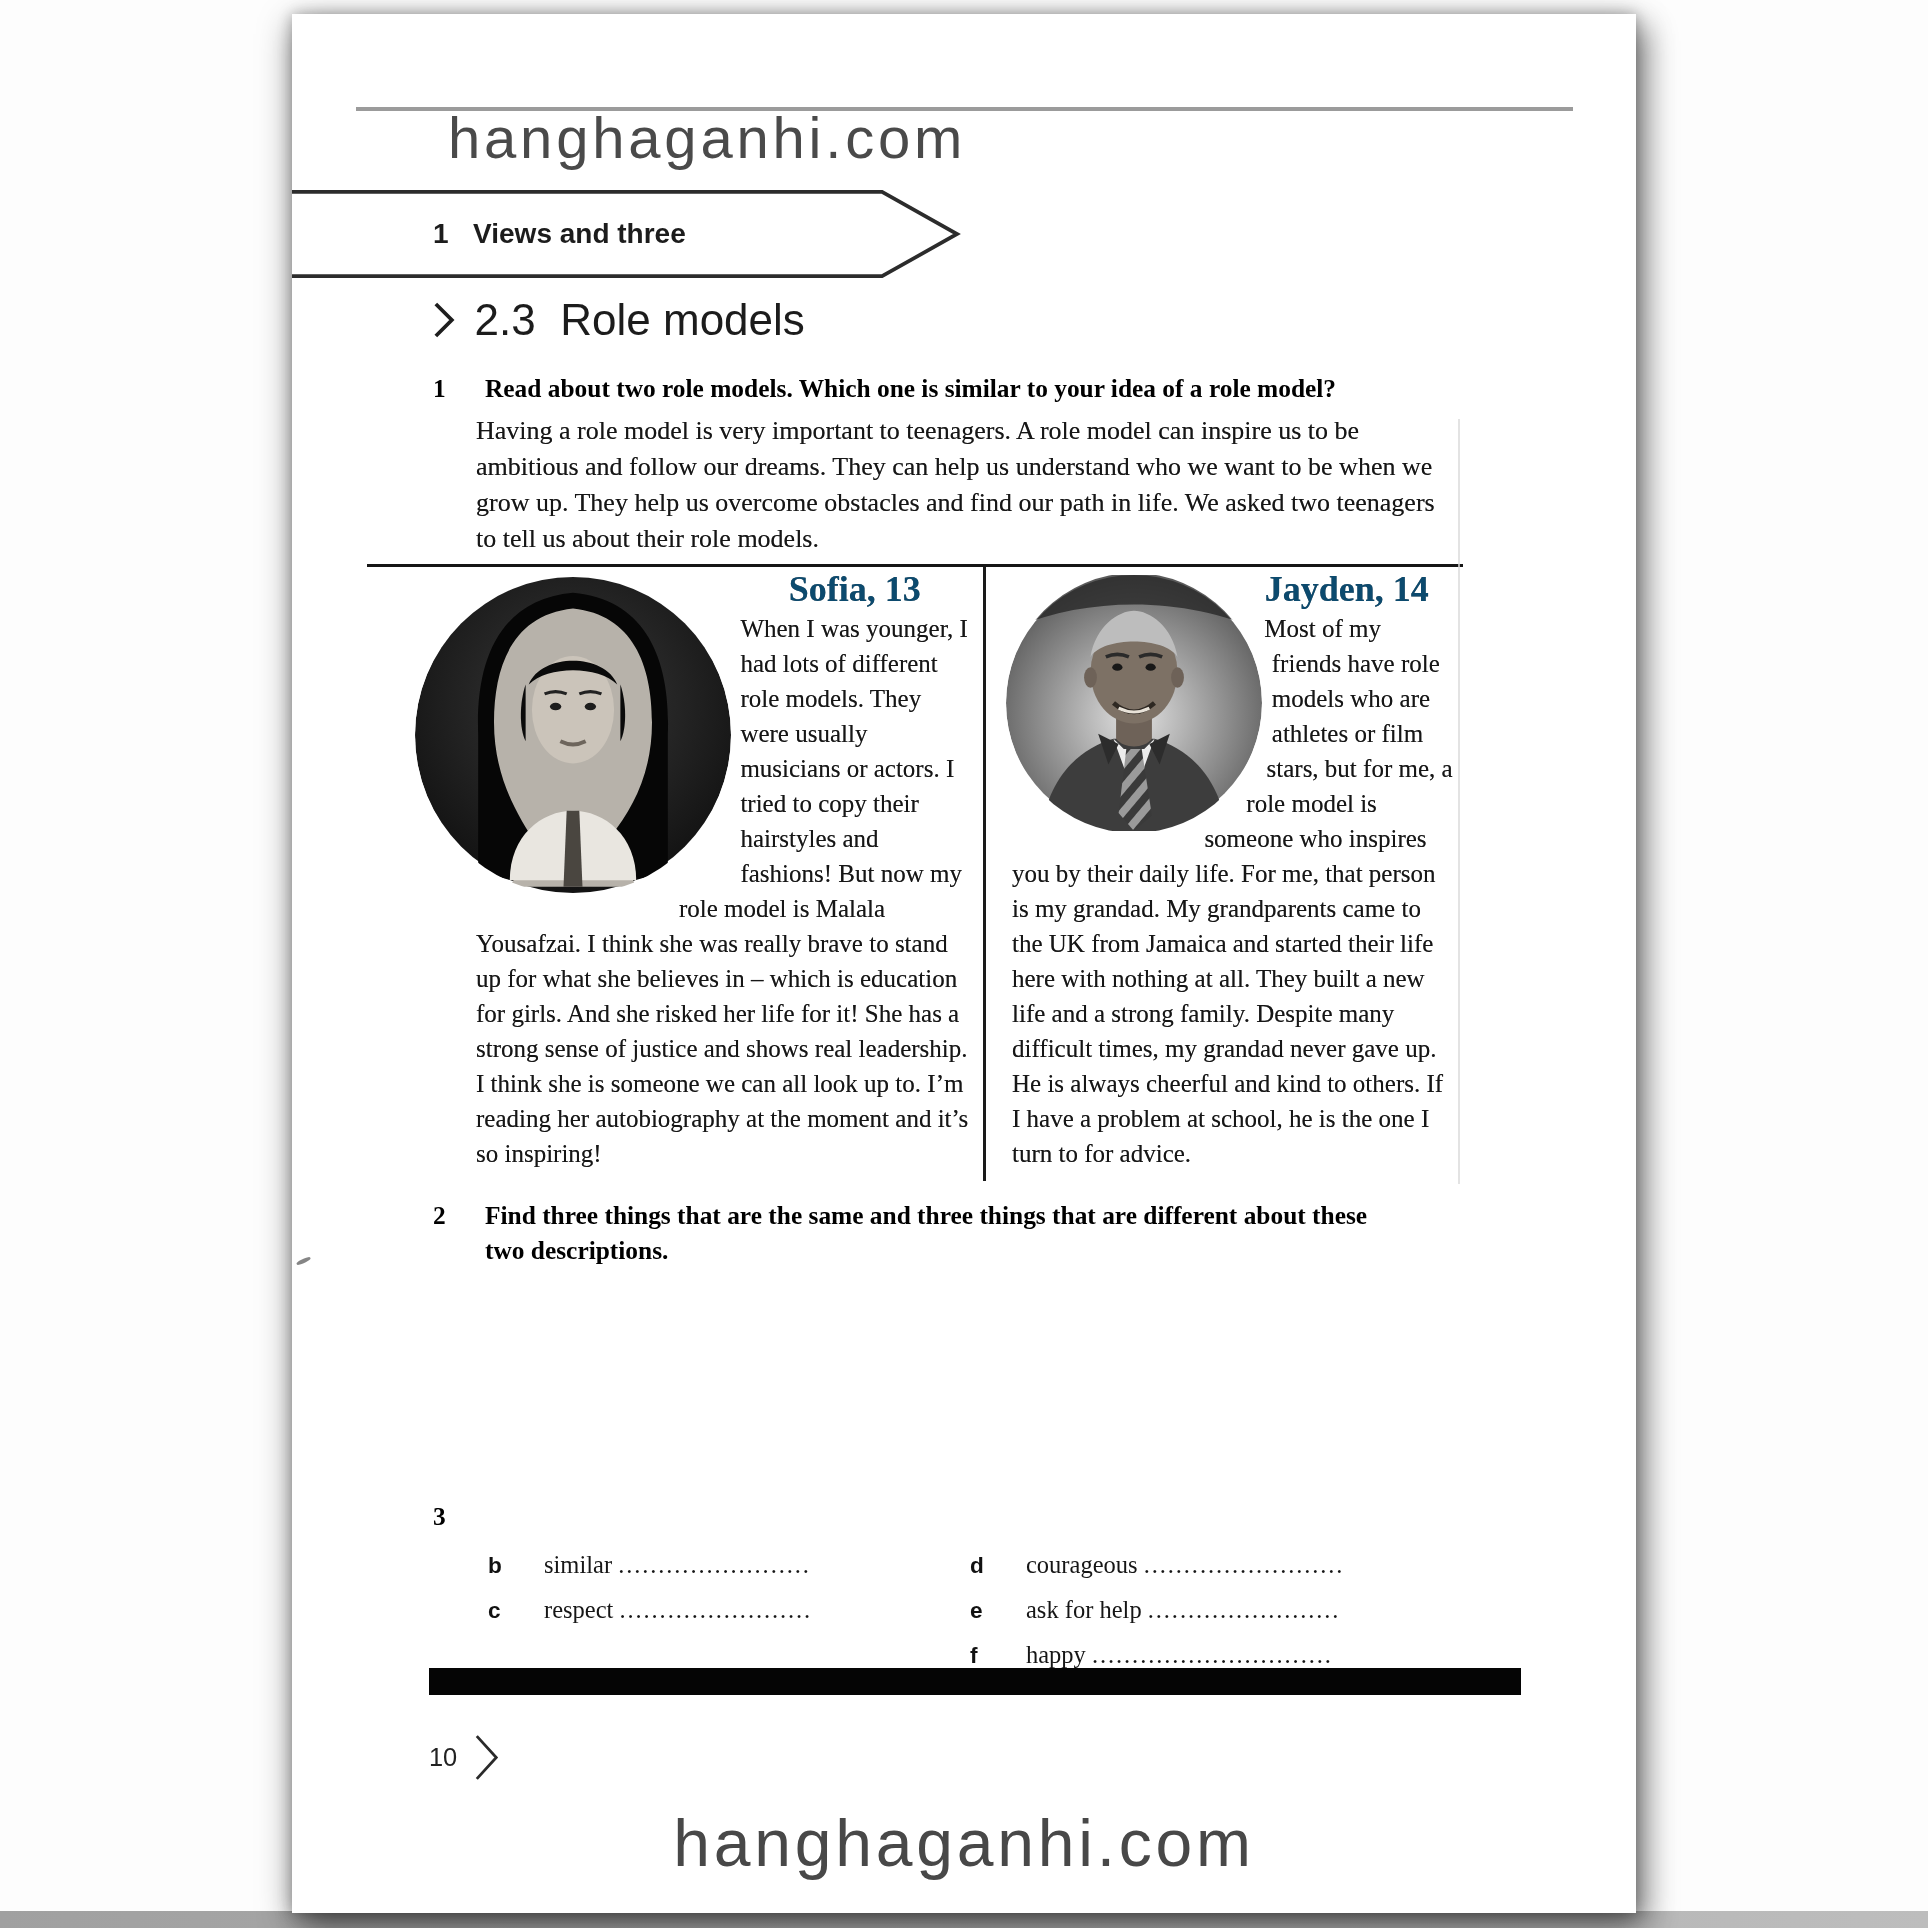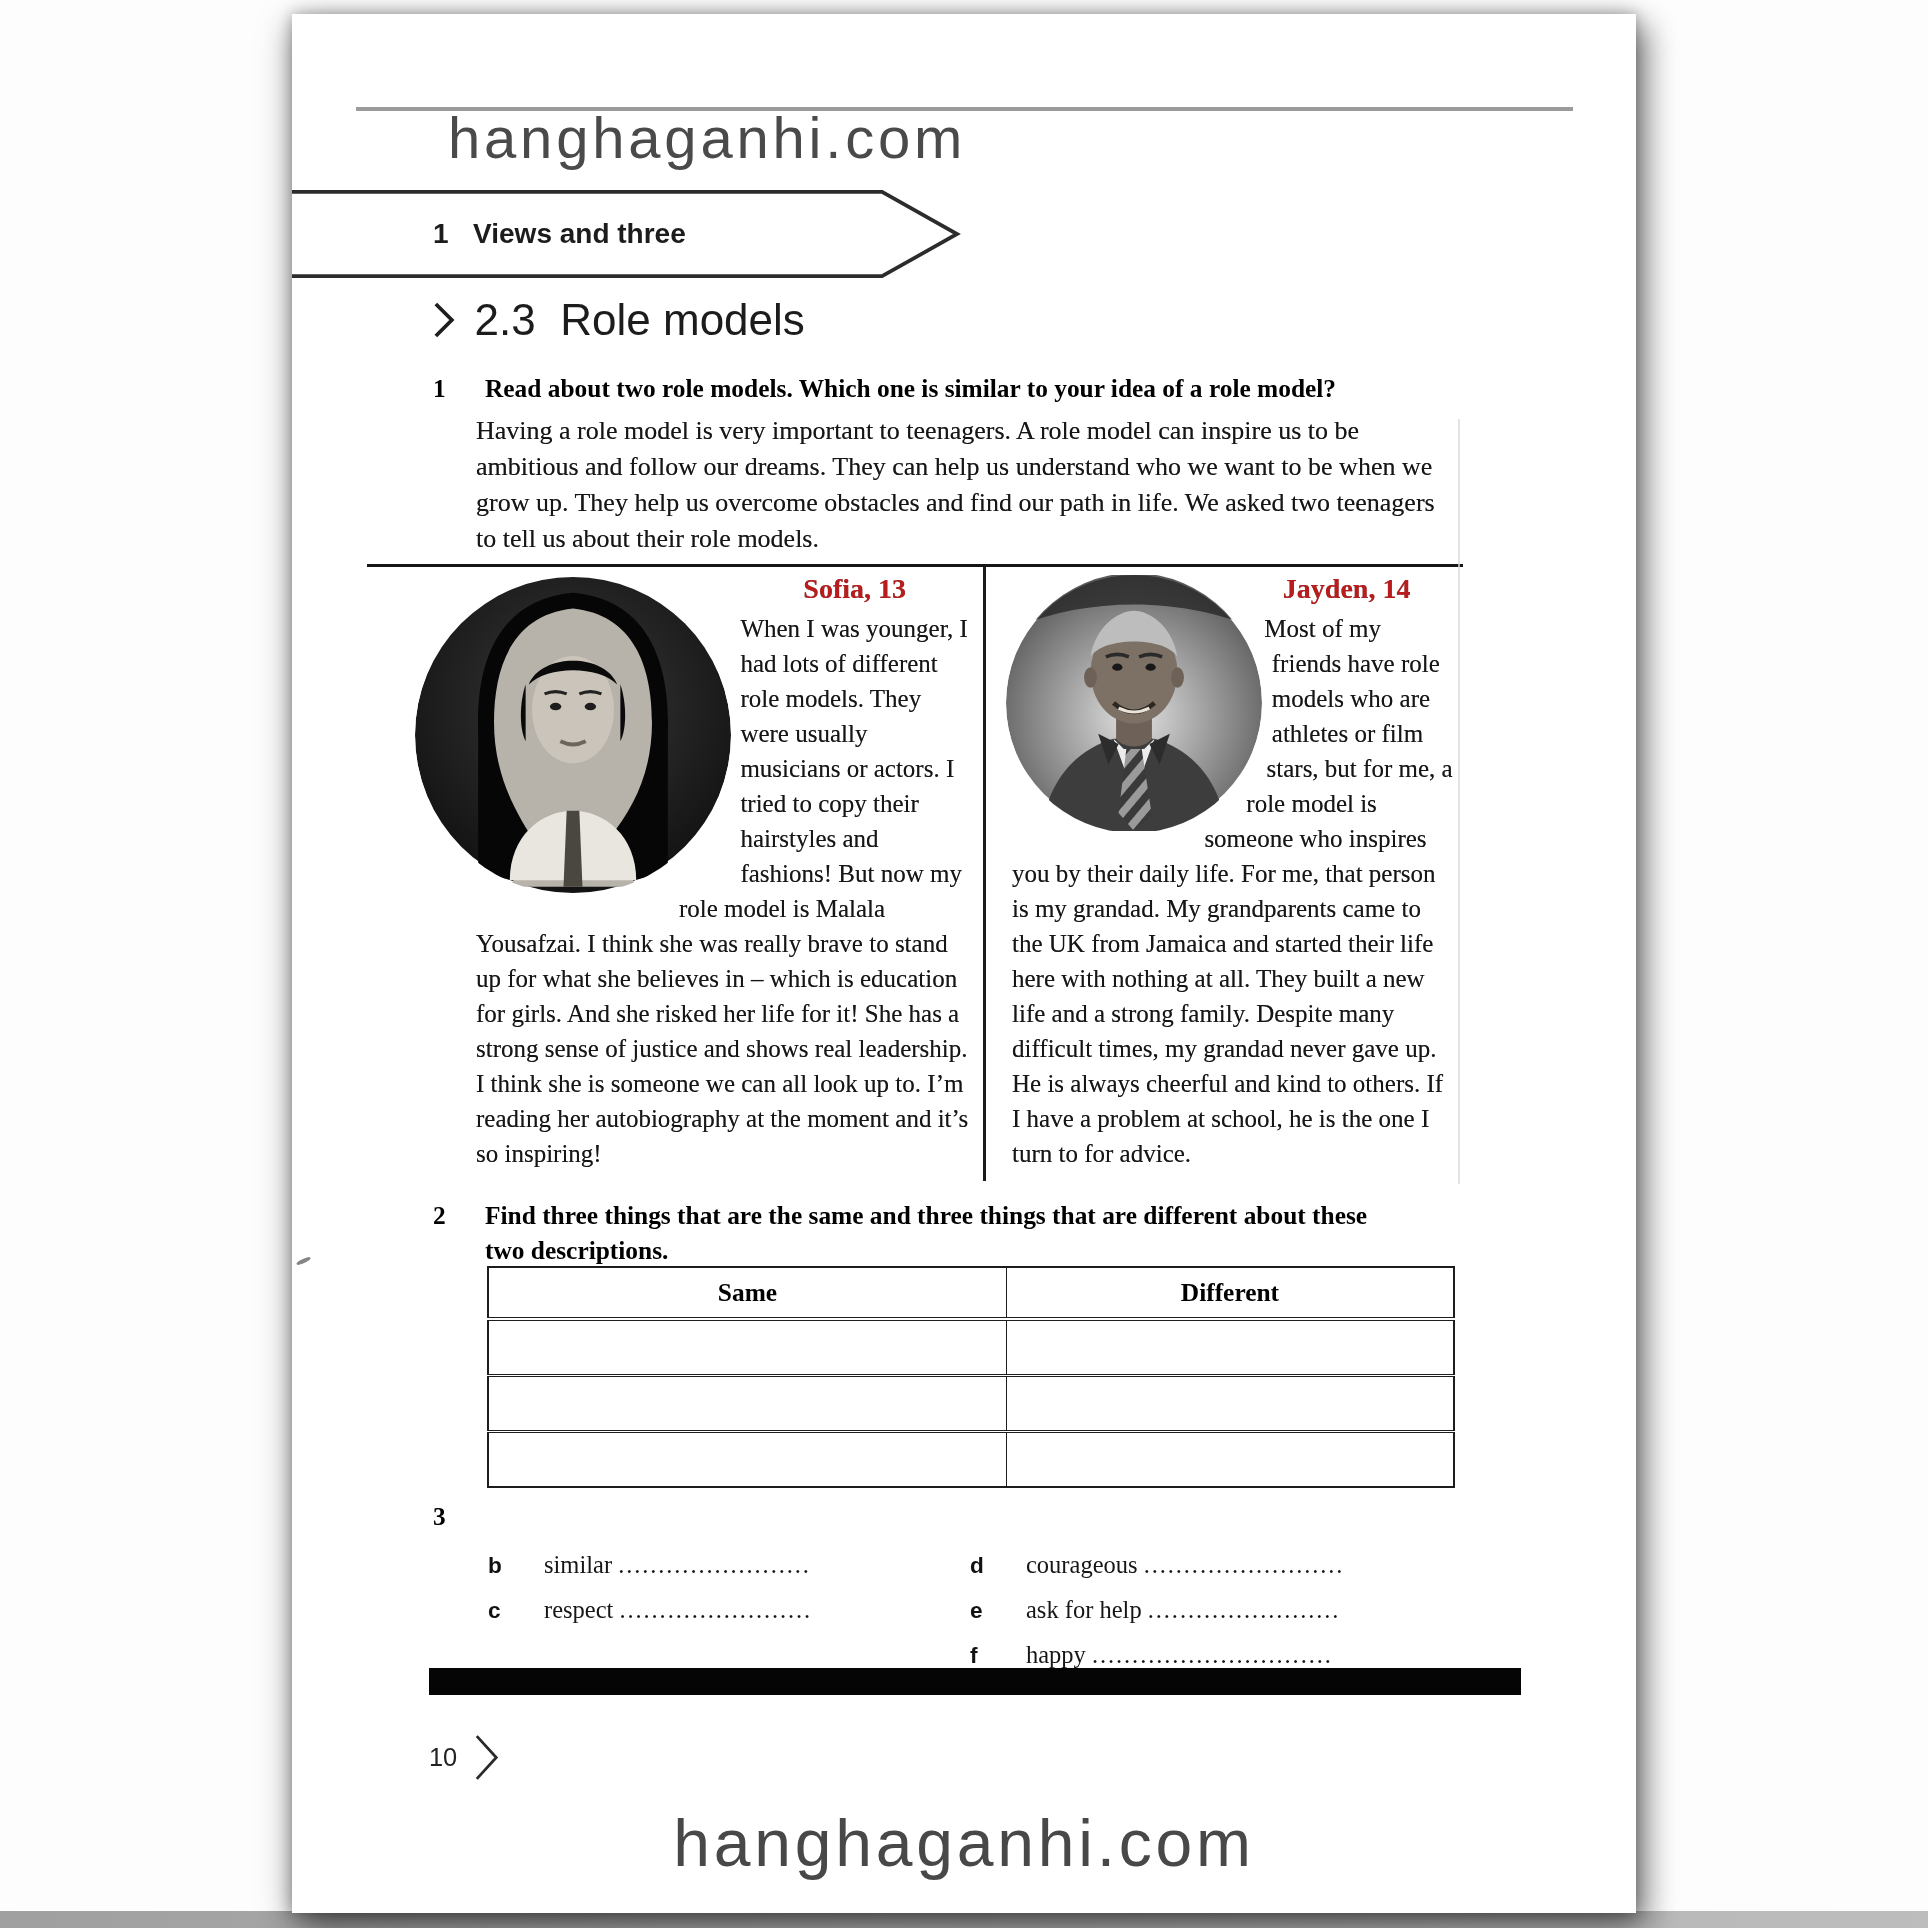--- a/index.html
+++ b/index.html
@@ -44,21 +44,21 @@
 
   .profile{font-size:25px;line-height:35px;text-shadow:0 0 0.4px rgba(0,0,0,.5);}
   .profile-a{left:184px;top:557px;width:493px;}
   .profile-b{left:720px;top:557px;width:443px;}
   .photo{float:left;border-radius:50%;overflow:hidden;}
   .photo svg{display:block;width:100%;height:100%;}
   .photo-a{width:316px;height:320px;margin:3.8px 9.4px 5.6px -61px;
         shape-outside:circle(166px at 158px 160px);}
   .photo-b{width:256px;height:260px;margin:1.9px 9.4px 5.6px -5.6px;
         shape-outside:circle(136px at 128px 130px);}
-  .pname{font-weight:bold;font-size:28px;line-height:36px;text-align:center;margin-bottom:3.8px;color:#b91c1c;}
+  .pname{font-weight:bold;font-size:36px;line-height:36px;text-align:center;margin-bottom:3.8px;color:#0c4a6e;}
 
   table.cmp{position:absolute;left:195px;top:1252px;width:968px;border-collapse:collapse;
         border:2.8px solid #1d1d1d;}
   table.cmp th{height:47px;font-family:"Liberation Serif",serif;font-weight:bold;font-size:25.4px;
         color:#000;border-bottom:4.7px double #1d1d1d;}
   table.cmp td{height:51px;}
   table.cmp th+th, table.cmp td+td{border-left:1.9px solid #1d1d1d;}
   table.cmp tbody tr:not(:last-child) td{border-bottom:3.8px double #1d1d1d;}
   .col-same{width:520px;} .col-diff{width:448px;}
 
@@ -178,42 +178,20 @@
       <div class="pname">Jayden, 14</div>
       <div class="ptext">Most of my friends have role models who are athletes or film stars, but for me, a role model is someone who inspires you by their daily life. For me, that person is my grandad. My grandparents came to the UK from Jamaica and started their life here with nothing at all. They built a new life and a strong family. Despite many difficult times, my grandad never gave up. He is always cheerful and kind to others. If I have a problem at school, he is the one I turn to for advice.</div>
     </div>
 
     <div class="ex-row ex2 abs">
       <span class="ex-num">2</span>
       <span>Find three things that are the same and three things that are different about these</span>
     </div>
     <div class="ex2-line2 abs">two descriptions.</div>
 
-    <table class="cmp">
-      <thead>
-        <tr>
-          <th class="col-same">Same</th>
-          <th class="col-diff">Different</th>
-        </tr>
-      </thead>
-      <tbody>
-        <tr>
-            <td></td>
-            <td></td>
-          </tr>
-        <tr>
-            <td></td>
-            <td></td>
-          </tr>
-        <tr>
-            <td></td>
-            <td></td>
-          </tr>
-      </tbody>
-    </table>
 
     <div class="ex-row ex3 abs">
       <span class="ex-num">3</span>
     </div>
 
     <div class="items-col items-col1 abs">
       <div class="word-item">
         <span class="item-letter">b</span><span>similar</span> <span class="item-dots">........................</span>
       </div>
       <div class="word-item">

